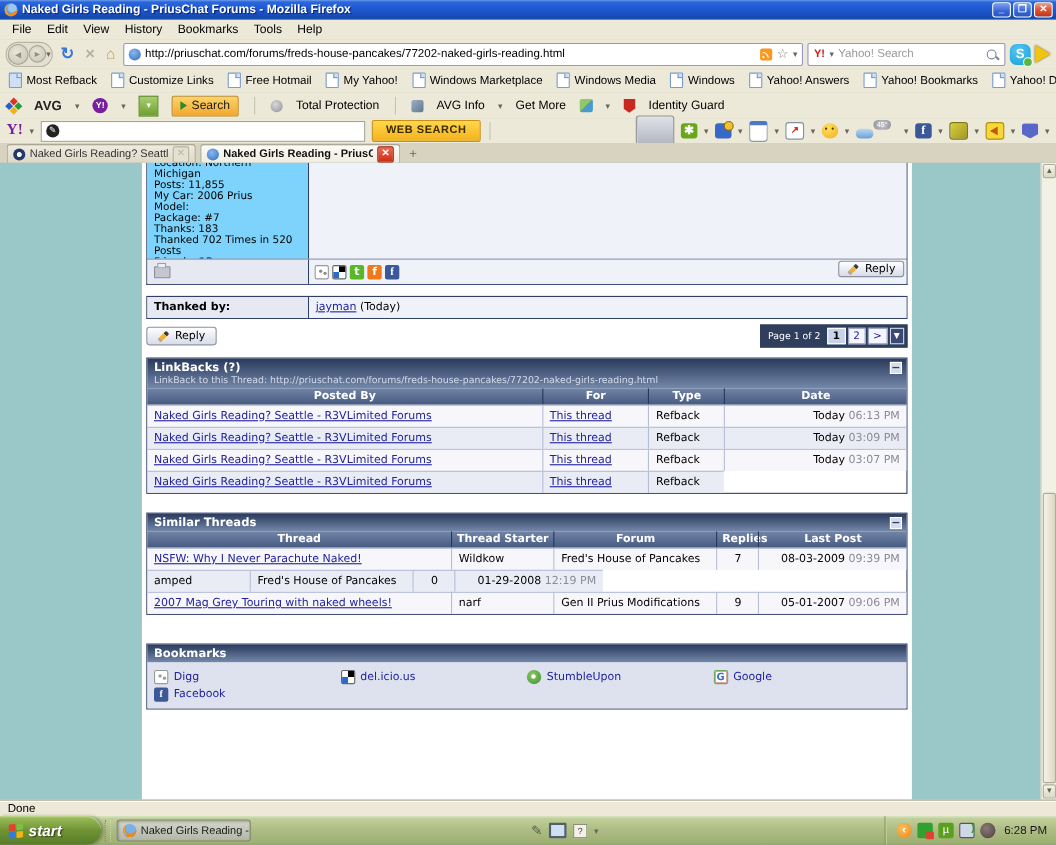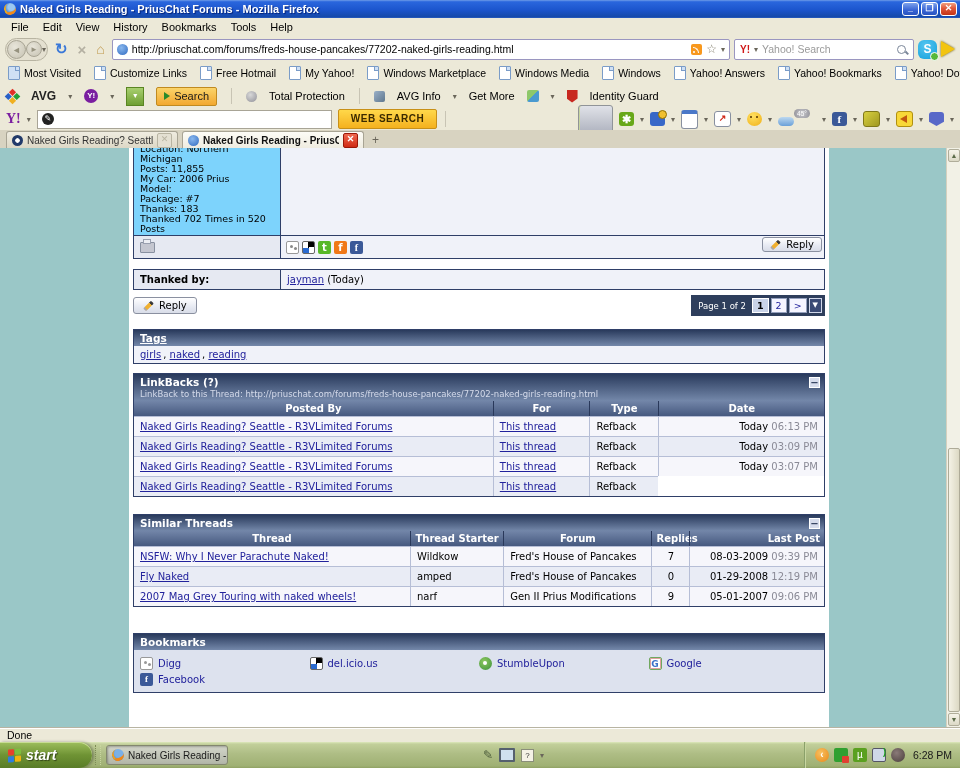--- a/index.html
+++ b/index.html
@@ -277,21 +277,21 @@
     <span class="phtext">Yahoo! Search</span>
     <span class="mag"></span>
   </span>
   <span class="skype">S</span>
   <span class="siteadv"></span>
 </div>
 
 <div class="band tbar" id="bmbar">
   <span class="bmitem">
       <span class="pageic mv"></span>
-      <span>Most Visited</span>
+      <span>Most Refback</span>
     </span>
   <span class="bmitem">
       <span class="pageic"></span>
       <span>Customize Links</span>
     </span>
   <span class="bmitem">
       <span class="pageic"></span>
       <span>Free Hotmail</span>
     </span>
   <span class="bmitem">
@@ -448,28 +448,20 @@
         </span>
       <span class="pagenav">
         <span class="plabel">Page 1 of 2</span>
         <span class="pcell cur">1</span>
         <span class="pcell">2</span>
         <span class="pcell">&gt;</span>
         <span class="pdrop">▼</span>
       </span>
     </div>
 
-    <div class="section tags">
-      <div class="cat-header" style="height:12px"><span class="hdr-link">Tags</span></div>
-      <div class="tags-body">
-        <span class="lnk">girls</span><span>,</span>
-        <span class="lnk">naked</span><span>,</span>
-        <span class="lnk">reading</span>
-      </div>
-    </div>
 
     <div class="section linkbacks">
       <div class="cat-header">
         <div>LinkBacks (?)</div>
         <div class="lb-sub">LinkBack to this Thread: http://priuschat.com/forums/freds-house-pancakes/77202-naked-girls-reading.html</div>
         <span class="collapse">−</span>
       </div>
       <div class="vtable">
         <div class="vhead">
           <div class="lb-c1">Posted By</div>
@@ -507,31 +499,30 @@
       <div class="cat-header">
         <span>Similar Threads</span>
         <span class="collapse">−</span>
       </div>
       <div class="vtable">
         <div class="vhead">
           <div class="st-c1">Thread</div>
           <div class="st-c2">Thread Starter</div>
           <div class="st-c3">Forum</div>
           <div class="st-c4">Replies</div>
-          <div class="st-c5" style="text-align:right">Last Post</div>
+          <div class="st-c5" style="text-align:center">Last Post</div>
         </div>
         <div class="vrow odd">
           <div class="st-c1"><span class="lnk">NSFW: Why I Never Parachute Naked!</span></div>
           <div class="st-c2">Wildkow</div>
           <div class="st-c3">Fred's House of Pancakes</div>
           <div class="st-c4">7</div>
           <div class="st-c5"><span>08-03-2009</span> <span class="timegrey">09:39 PM</span></div>
         </div>
         <div class="vrow even">
-          <div class="st-c1"><span class="lnk">Fly Naked</span></div>
           <div class="st-c2">amped</div>
           <div class="st-c3">Fred's House of Pancakes</div>
           <div class="st-c4">0</div>
           <div class="st-c5"><span>01-29-2008</span> <span class="timegrey">12:19 PM</span></div>
         </div>
         <div class="vrow odd">
           <div class="st-c1"><span class="lnk">2007 Mag Grey Touring with naked wheels!</span></div>
           <div class="st-c2">narf</div>
           <div class="st-c3">Gen II Prius Modifications</div>
           <div class="st-c4">9</div>

